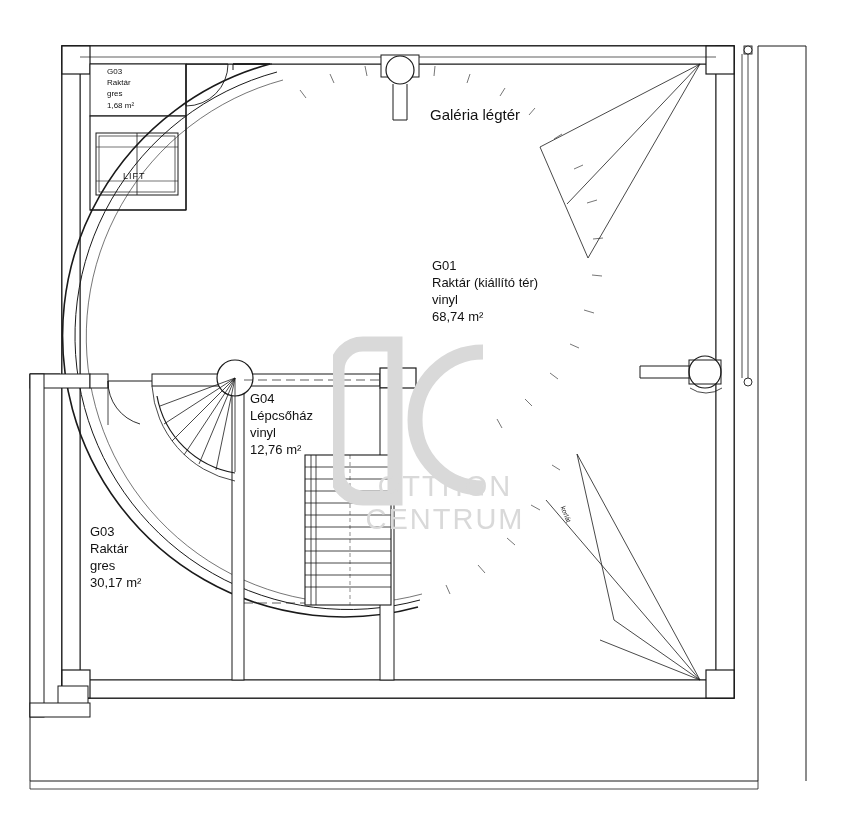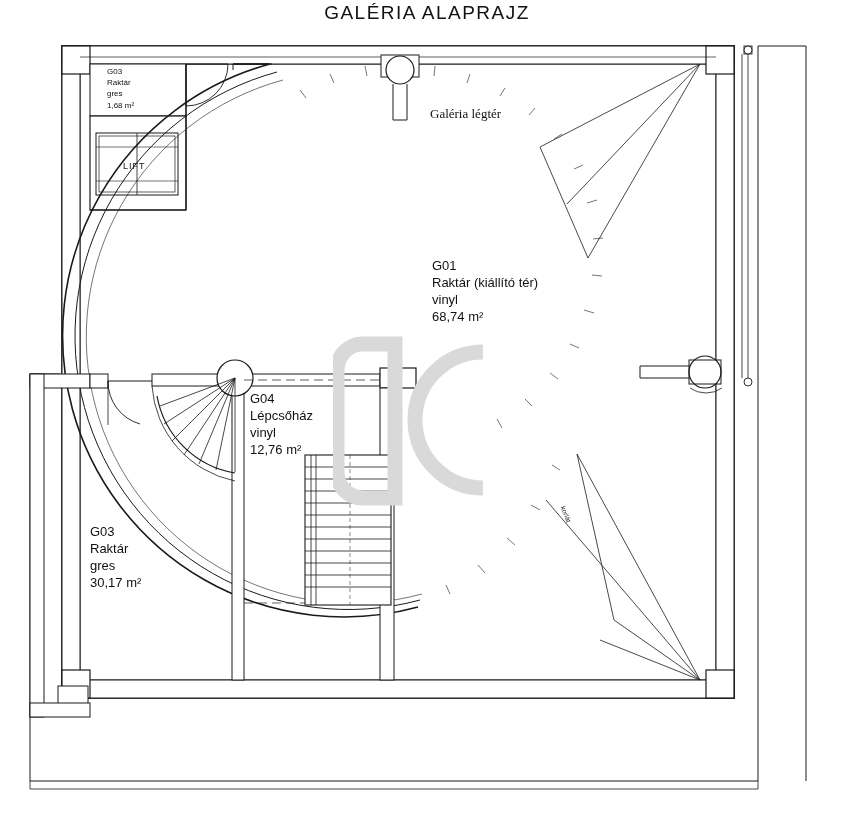--- a/index.html
+++ b/index.html
@@ -35,23 +35,23 @@
     left: 0;
   }
   .lbl {
     position: absolute;
     font-family: "Liberation Sans", sans-serif;
     color: #111;
     line-height: 1.32;
     white-space: pre;
   }
   .lbl.small { font-size: 8px; line-height: 1.4; }
-  .lbl.med { font-size: 13px; font-family: Liberation Serif, serif; }
+  .lbl.med { font-size: 15px; }
   .lbl.big { font-size: 13px; }
-  .lbl.tiny { font-size: 9px; }
+  .lbl.tiny { font-size: 9px; margin-top: 10px; }
   
   #watermark {
     position: absolute;
     left: 333px;
     top: 322px;
     width: 220px;
     height: 210px;
     pointer-events: none;
   }
   #wm-text {
@@ -71,21 +71,20 @@
     font-size: 7px;
     color: #222;
     transform-origin: left top;
   }
 </style>
 </head>
 <body>
 
 <div id="page">
 
-  <div id="title">GALÉRIA  ALAPRAJZ</div>
 
   <svg class="plan" width="854" height="832" viewBox="0 0 854 832">
     <defs>
       <pattern id="hatch" width="6" height="6" patternUnits="userSpaceOnUse" patternTransform="rotate(45)">
         <rect width="6" height="6" fill="#ffffff"></rect>
         <line x1="0" y1="0" x2="0" y2="6" stroke="#666" stroke-width="0.7"></line>
       </pattern>
       <pattern id="hatchdense" width="4" height="4" patternUnits="userSpaceOnUse" patternTransform="rotate(45)">
         <rect width="4" height="4" fill="#ffffff"></rect>
         <line x1="0" y1="0" x2="0" y2="4" stroke="#777" stroke-width="0.6"></line>
@@ -300,20 +299,21 @@
       <line x1="742" y1="54" x2="742" y2="378" stroke-width="0.8"></line>
     </g>
   </svg>
 
   <svg id="watermark" viewBox="0 0 220 210">
     <g fill="none" stroke="#d9d9d9" stroke-width="15">
       <path d="M 62 22 L 30 22 A 26 26 0 0 0 4 48 L 4 150 A 26 26 0 0 0 30 176 L 62 176 L 62 22 Z"></path>
       <path d="M 150 30 A 68 68 0 1 0 150 166"></path>
     </g>
   </svg>
+  <div id="wm-text">OTTHON<br>CENTRUM</div>
 
   <div class="lbl small" style="left:107px; top:66px;"><span>G03</span><br><span>Raktár</span><br><span>gres</span><br><span>1,68 m²</span></div>
 
   <div class="lbl tiny" style="left:123px; top:161px; letter-spacing:1px;">LIFT</div>
 
   <div class="lbl med" style="left:430px; top:105px;">Galéria légtér</div>
 
   <div class="lbl big" style="left:432px; top:257px;"><span>G01</span><br><span>Raktár (kiállító tér)</span><br><span>vinyl</span><br><span>68,74 m²</span></div>
 
   <div class="lbl big" style="left:250px; top:390px;"><span>G04</span><br><span>Lépcsőház</span><br><span>vinyl</span><br><span>12,76 m²</span></div>

